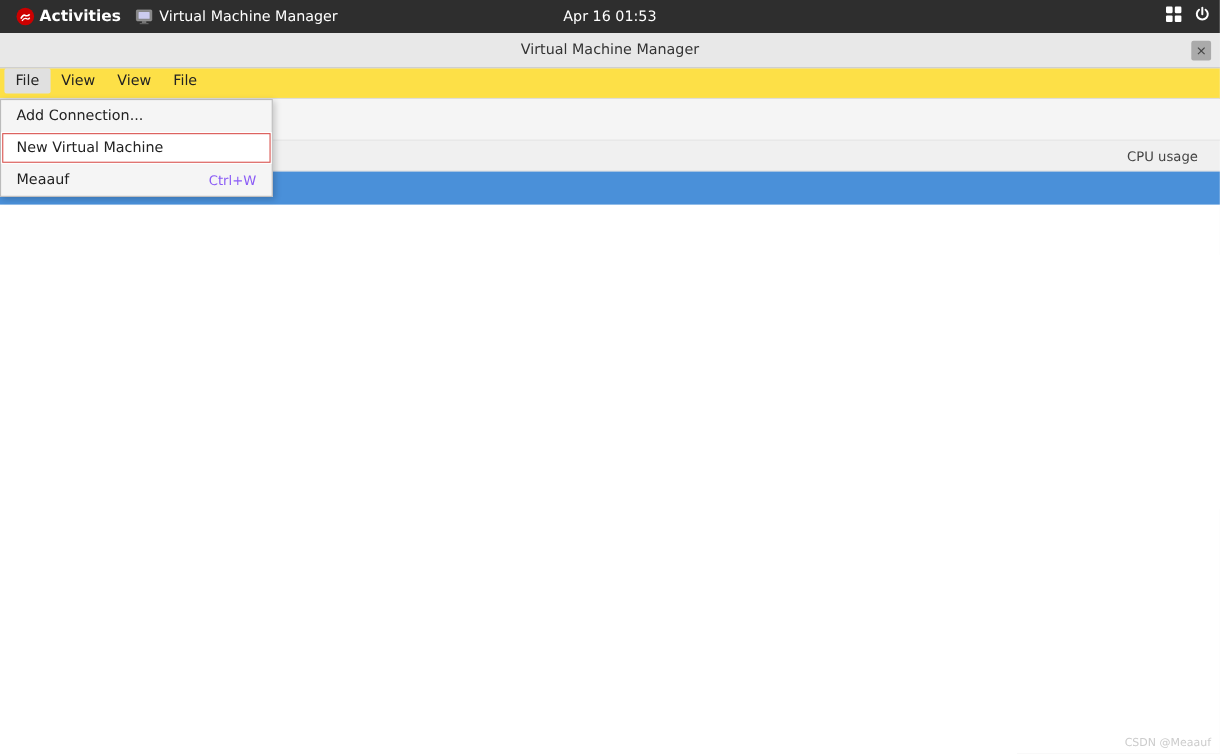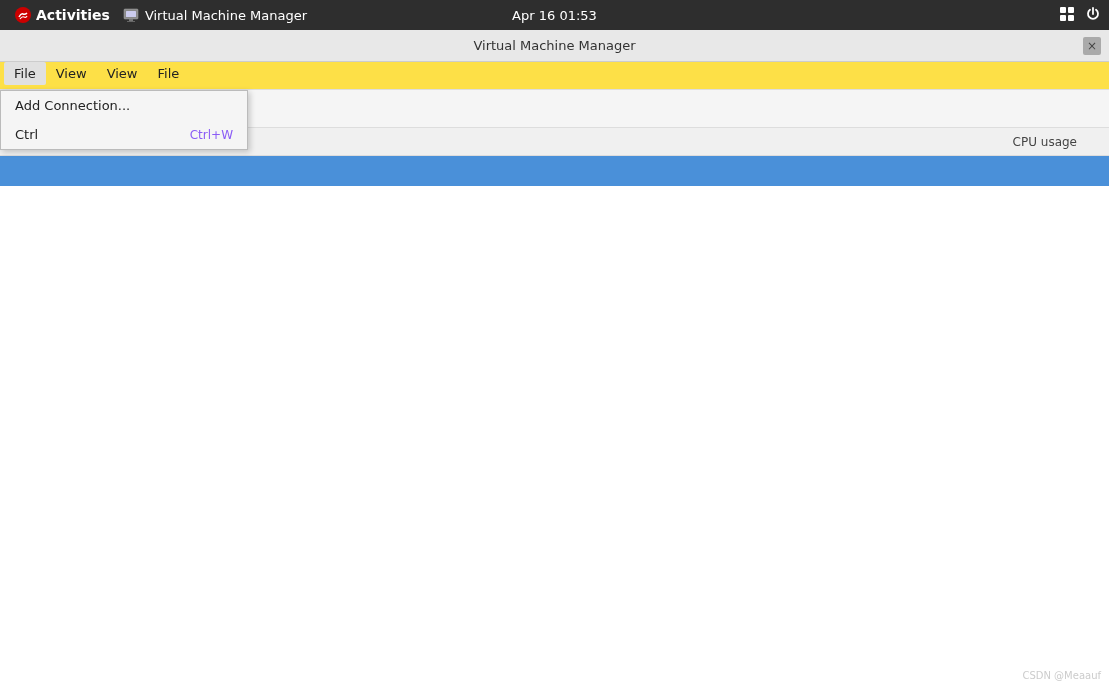--- a/index.html
+++ b/index.html
@@ -202,21 +202,21 @@
       display: flex;
       align-items: center;
       gap: 4px;
     }
     .table-header-cell.name-col {
       flex: 1;
     }
     .table-header-cell.cpu-col {
       width: 150px;
       justify-content: flex-end;
-      padding-right: 32px;
+      padding-right: 20px;
     }
 
     
     .table-row {
       width: 100%;
       height: 30px;
       background: #4a90d9;
       display: flex;
       align-items: center;
     }
@@ -286,22 +286,26 @@
   <div class="menu-item">View</div>
   <div class="menu-item">View</div>
   <div class="menu-item">File</div>
 </div>
 
 <div class="dropdown-menu">
   <div class="dropdown-item">
     <span>Add Connection...</span>
     <span class="dropdown-shortcut"></span>
   </div>
+  <div class="dropdown-item highlighted">
+    <span>New Virtual Machine</span>
+    <span class="dropdown-shortcut"></span>
+  </div>
   <div class="dropdown-item">
-    <span>Ctrl</span>
+    <span>Meaauf</span>
     <span class="dropdown-shortcut">Ctrl+W</span>
   </div>
 </div>
 
 <div class="toolbar">
   <div class="toolbar-btn">
     <svg width="16" height="16" viewBox="0 0 16 16" fill="none" xmlns="http://www.w3.org/2000/svg">
       <rect x="1" y="2" width="11" height="9" rx="1" stroke="#555" stroke-width="1" fill="none"></rect>
       <rect x="3" y="4" width="7" height="5" fill="#cce"></rect>
       <rect x="5" y="11" width="3" height="2" fill="#777"></rect>

